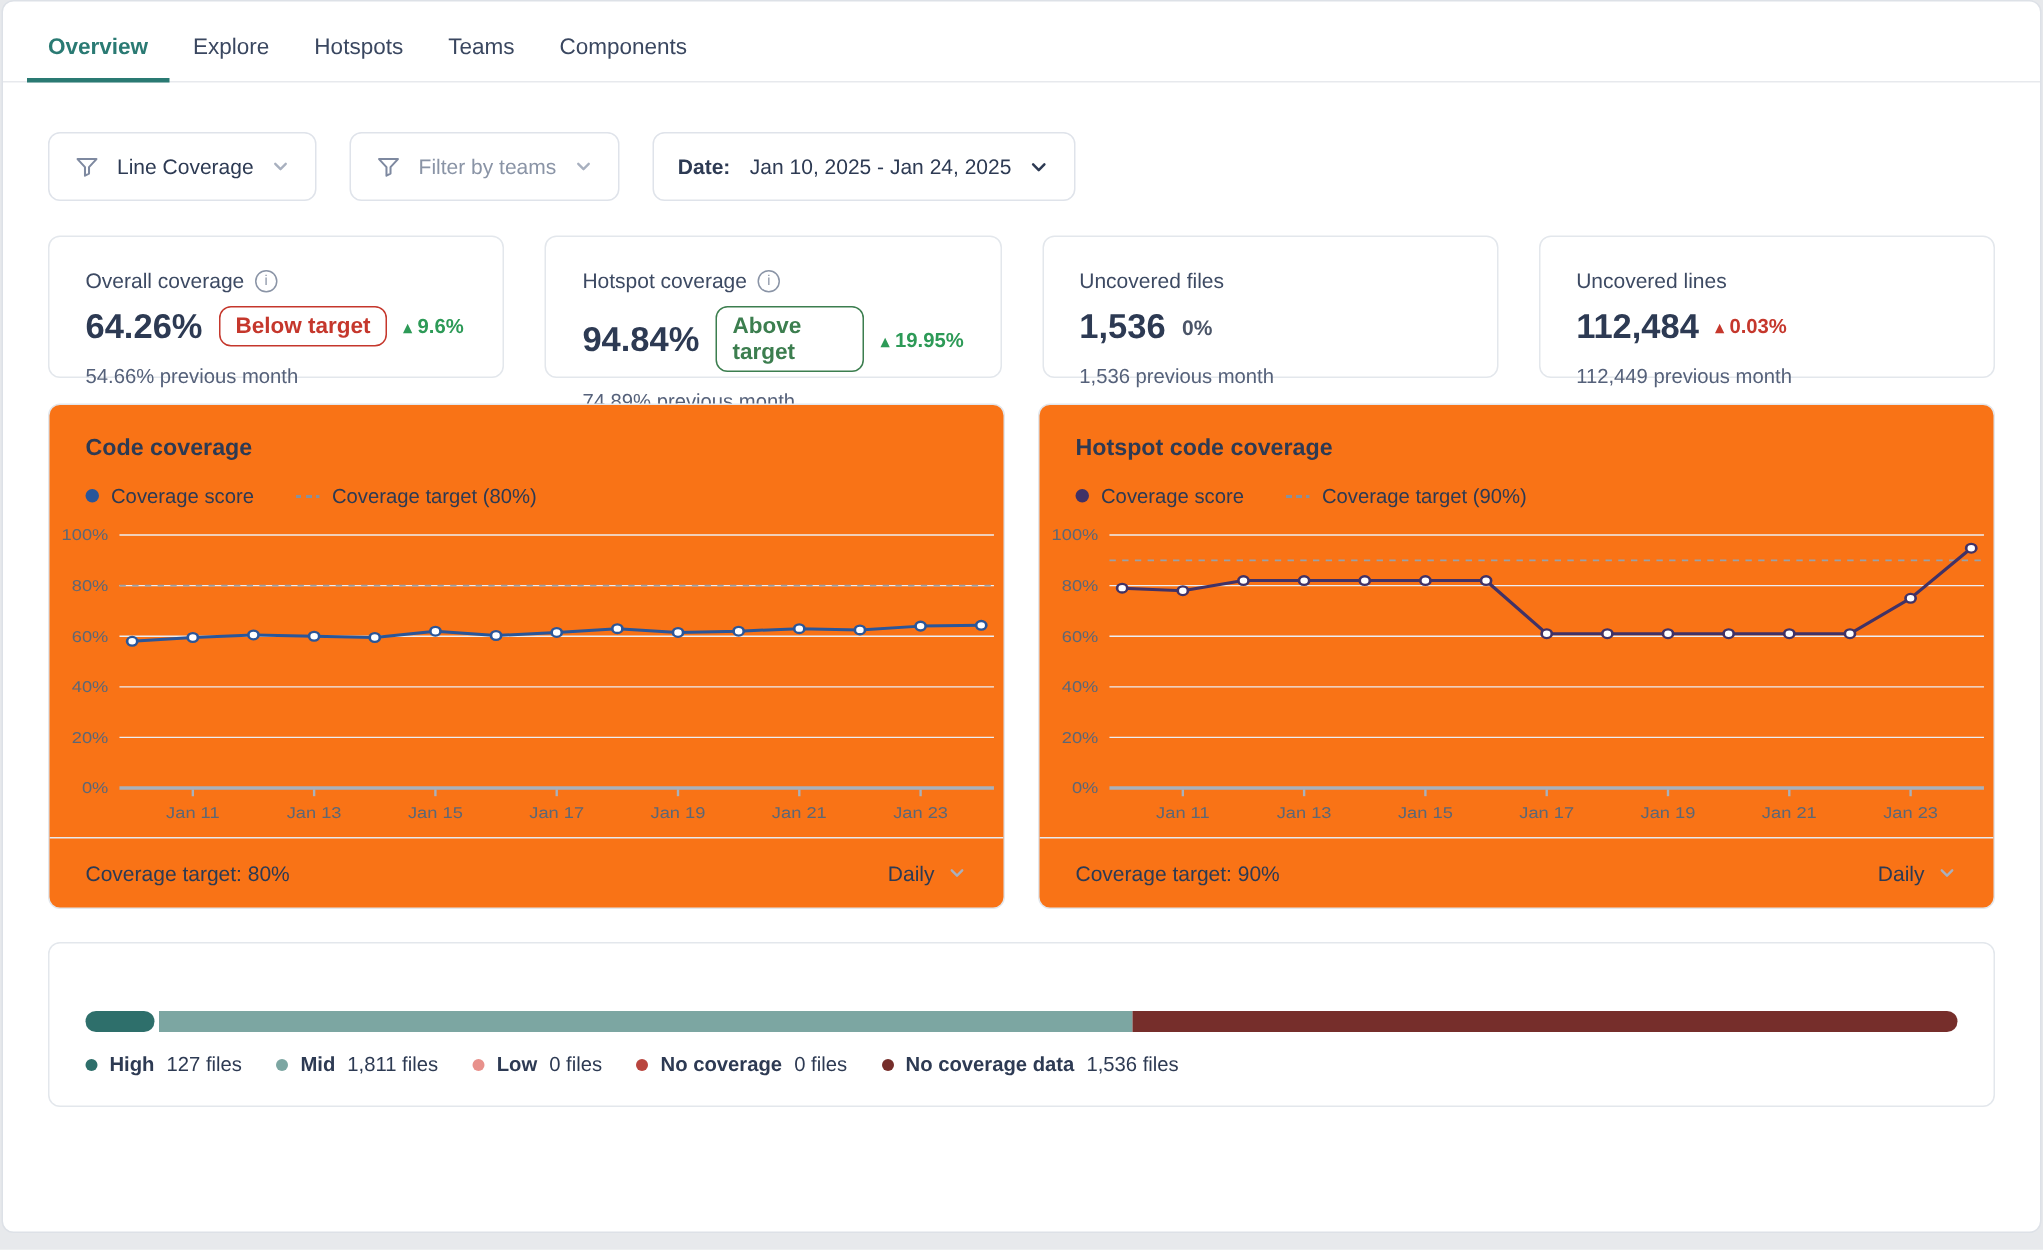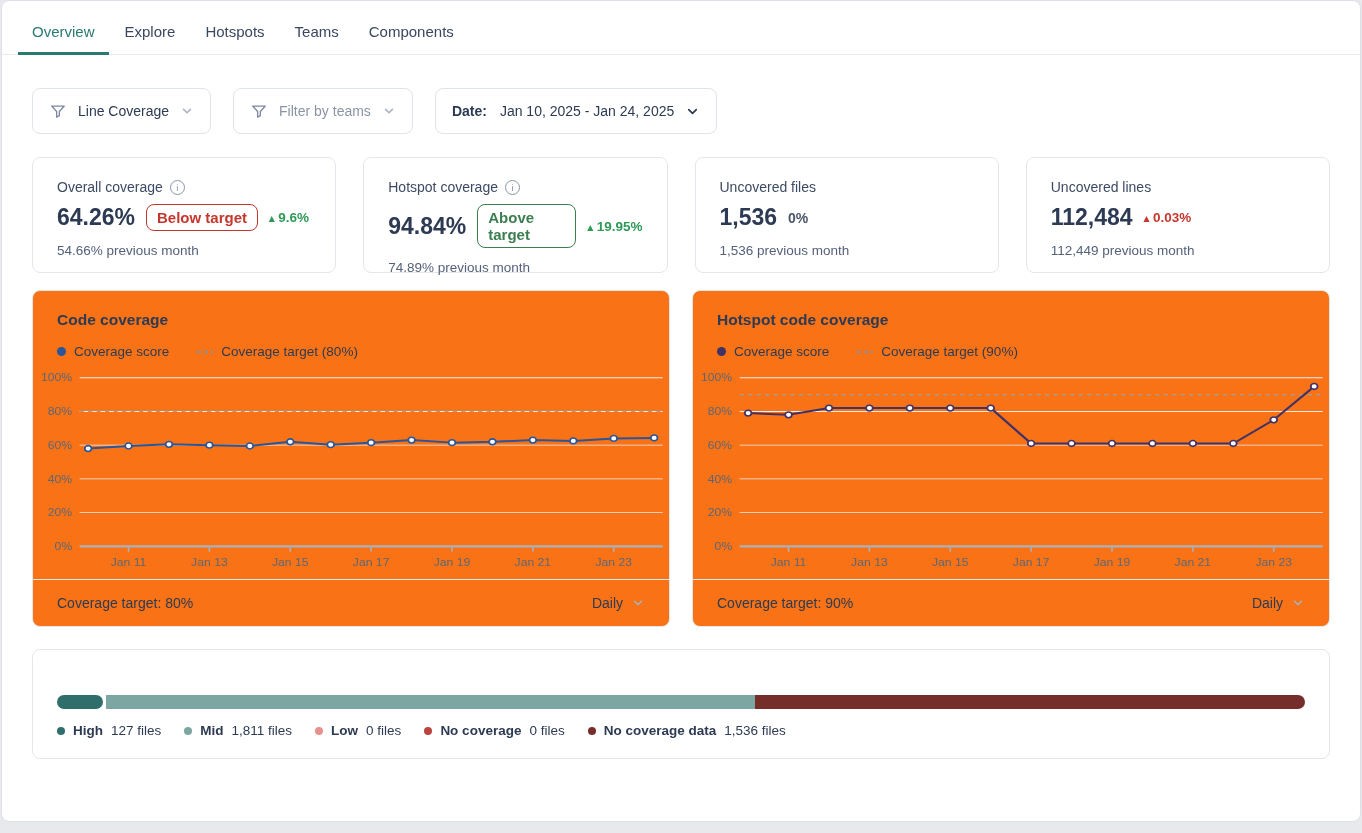--- a/index.html
+++ b/index.html
@@ -2,34 +2,34 @@
 <html><head>
 <meta charset="utf-8">
 <style>
   * { margin:0; padding:0; box-sizing:border-box; }
   html,body { width:1362px; height:833px; background:#e7e9ec; font-family:"Liberation Sans", sans-serif; color:#2d3a53; }
   .page { position:relative; width:1360px; height:822px; margin:0 1px; background:#fff; border:1px solid #dde1e7; border-radius:8px; overflow:hidden; }
 
   
   .tabbar { display:flex; gap:2px; padding:6px 16px 0; border-bottom:1px solid #e7e9ed; }
   .tab { position:relative; padding:16px 14px 14px; font-size:15px; color:#3a4760; cursor:pointer; }
-  .tab.active { color:#2a7a73; font-weight:400; }
+  .tab.active { color:#2a7a73; font-weight:700; }
   .tab.active::after { content:""; position:absolute; left:0; right:0; bottom:-1px; height:3px; background:#2a7a73; }
 
   
   .filters-row { display:flex; gap:22px; margin:33px 30px 0; }
   .filter-btn { height:46px; display:inline-flex; align-items:center; gap:11px; padding:0 16px; border:1px solid #dfe3ea; border-radius:8px; background:#fff; font-size:14px; cursor:pointer; font-family:inherit; }
   .filter-label { color:#2d3a53; font-weight:500; }
   .filter-placeholder { color:#8a94a6; }
   .date-label { font-weight:700; color:#2d3a53; }
   .date-value { color:#2d3a53; margin-left:2px; }
 
   
   .cards-row { display:grid; grid-template-columns:repeat(4,1fr); gap:27px; margin:23px 30px 0; }
-  .metric-card { border:1px solid #e3e7ec; border-radius:8px; background:#fff; padding:21px 24px; height:116px; }
+  .metric-card { border:1px solid #e3e7ec; border-radius:8px; background:#fff; padding:21px 24px; height:95px; }
   .mc-title { display:flex; align-items:center; gap:7px; font-size:14px; color:#3d4a63; }
   .info-icon { width:15px; height:15px; border:1.2px solid #8a94a6; border-radius:50%; color:#8a94a6; font-size:9.5px; display:inline-flex; align-items:center; justify-content:center; }
   .info-icon::after { content:"i"; }
   .mc-value-row { display:flex; align-items:center; gap:11px; margin-top:9px; }
   .mc-value { font-size:23px; font-weight:800; color:#2d3a53; }
   .badge { font-size:15px; font-weight:700; padding:4px 10px; border-radius:8px; border:1px solid; background:#fff; }
   .badge.danger { color:#c5372c; border-color:#c5372c; }
   .badge.success { color:#3c7e4f; border-color:#3c7e4f; }
   .trend { font-size:13.5px; font-weight:700; white-space:nowrap; }
   .trend .arrow { font-size:11px; }

